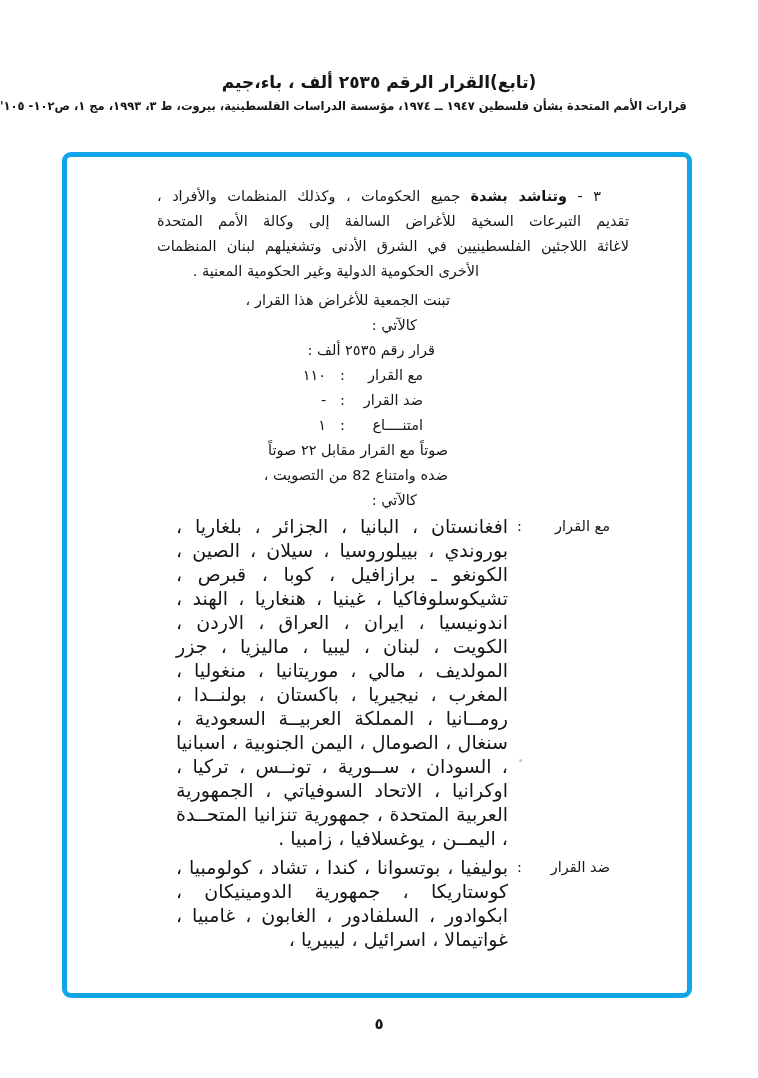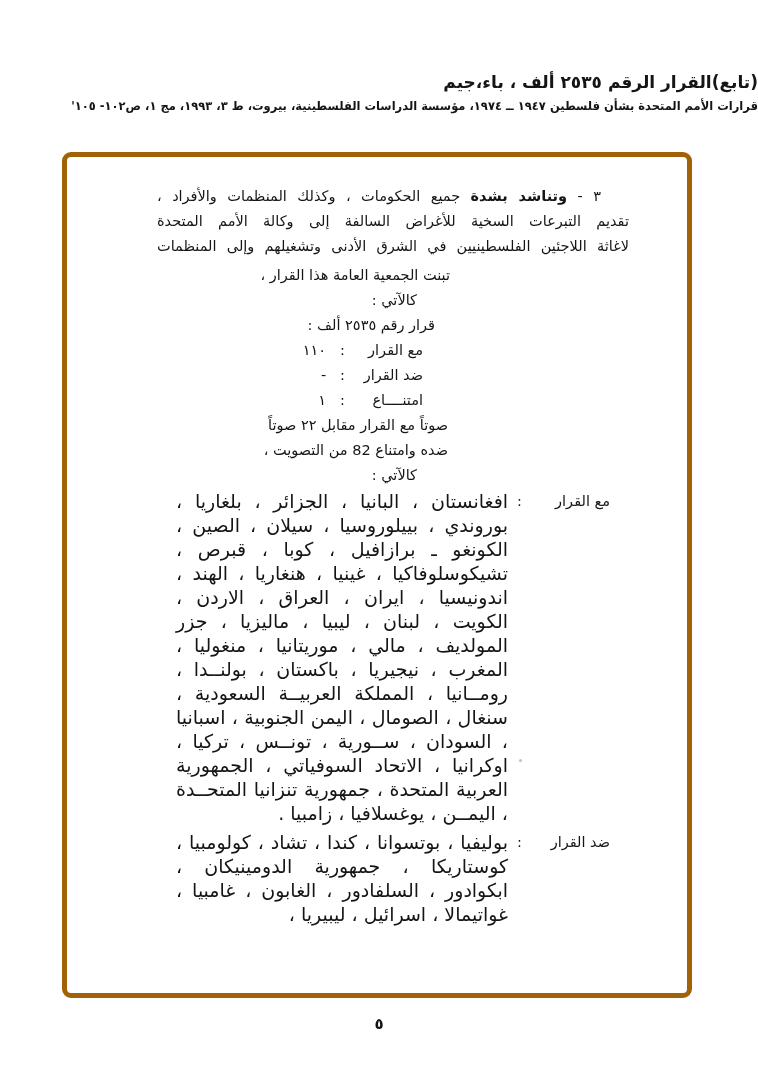--- a/index.html
+++ b/index.html
@@ -7,40 +7,41 @@
     width: 758px; height: 1078px;
     font-family: "DejaVu Sans", sans-serif;
     color: #151515;
     overflow: hidden;
   }
   .page { position: relative; width: 758px; height: 1078px; direction: rtl; }
 
   
   .doc-title {
     padding-top: 72px;
+    text-align: center;
     font-weight: bold;
     font-size: 17px;
     letter-spacing: 0.3px;
     white-space: nowrap;
   }
   .doc-source {
     margin-top: 7px;
-    text-align: right;
+    text-align: left;
     font-weight: bold;
     font-size: 11.5px;
     white-space: nowrap;
     transform: scaleY(1.05);
   }
 
   
   .green-box {
     position: absolute;
     left: 62px; top: 152px;
     width: 620px; height: 836px;
-    border: 5px solid #a16207;
+    border: 5px solid #0ea5e9;
     border-radius: 9px;
     box-sizing: content-box;
     background: #ffffff;
   }
   .box-content { padding: 27px 58px 0 40px; }
 
   
   .clause { width: 472px; }
   .pline {
     font-size: 14.5px;
@@ -128,25 +129,26 @@
     <div class="doc-title">(تابع)القرار الرقم  ٢٥٣٥ ألف ، باء،جيم</div>
     <div class="doc-source">قرارات الأمم المتحدة بشأن فلسطين ١٩٤٧ ــ ١٩٧٤، مؤسسة الدراسات الفلسطينية، بيروت، ط ٣، ١٩٩٣، مج ١، ص١٠٢- ١٠٥'</div>
   </header>
 
   <main class="green-box">
     <div class="box-content">
 
       <section class="clause">
         <div class="pline pl1"><span>٣ - </span><span class="emph">وتناشد بشدة</span><span> جميع الحكومات ، وكذلك المنظمات والأفراد ،</span></div>
         <div class="pline">تقديم التبرعات السخية للأغراض السالفة إلى وكالة الأمم المتحدة</div>
-        <div class="pline">لاغاثة اللاجئين الفلسطينيين في الشرق الأدنى وتشغيلهم وإلى المنظمات</div>
+        <div class="pline">لاغاثة اللاجئين الفلسطينيين في الشرق الأدنى وتشغيلهم لبنان المنظمات</div>
+        <div class="pline pl4">الأخرى الحكومية الدولية وغير الحكومية المعنية .</div>
       </section>
 
       <section class="mid">
-        <div class="mline m1">تبنت الجمعية العامة هذا القرار ،</div>
+        <div class="mline m1">تبنت الجمعية للأغراض هذا القرار ،</div>
         <div class="mline m3">كالآتي :</div>
         <div class="mline m4">قرار رقم ٢٥٣٥ ألف :</div>
 
         <div class="vrow">
           <span class="vlabel">مع القرار</span>
           <span class="vsep">:</span>
           <span class="vval">١١٠</span>
         </div>
         <div class="vrow">
           <span class="vlabel">ضد القرار</span>

